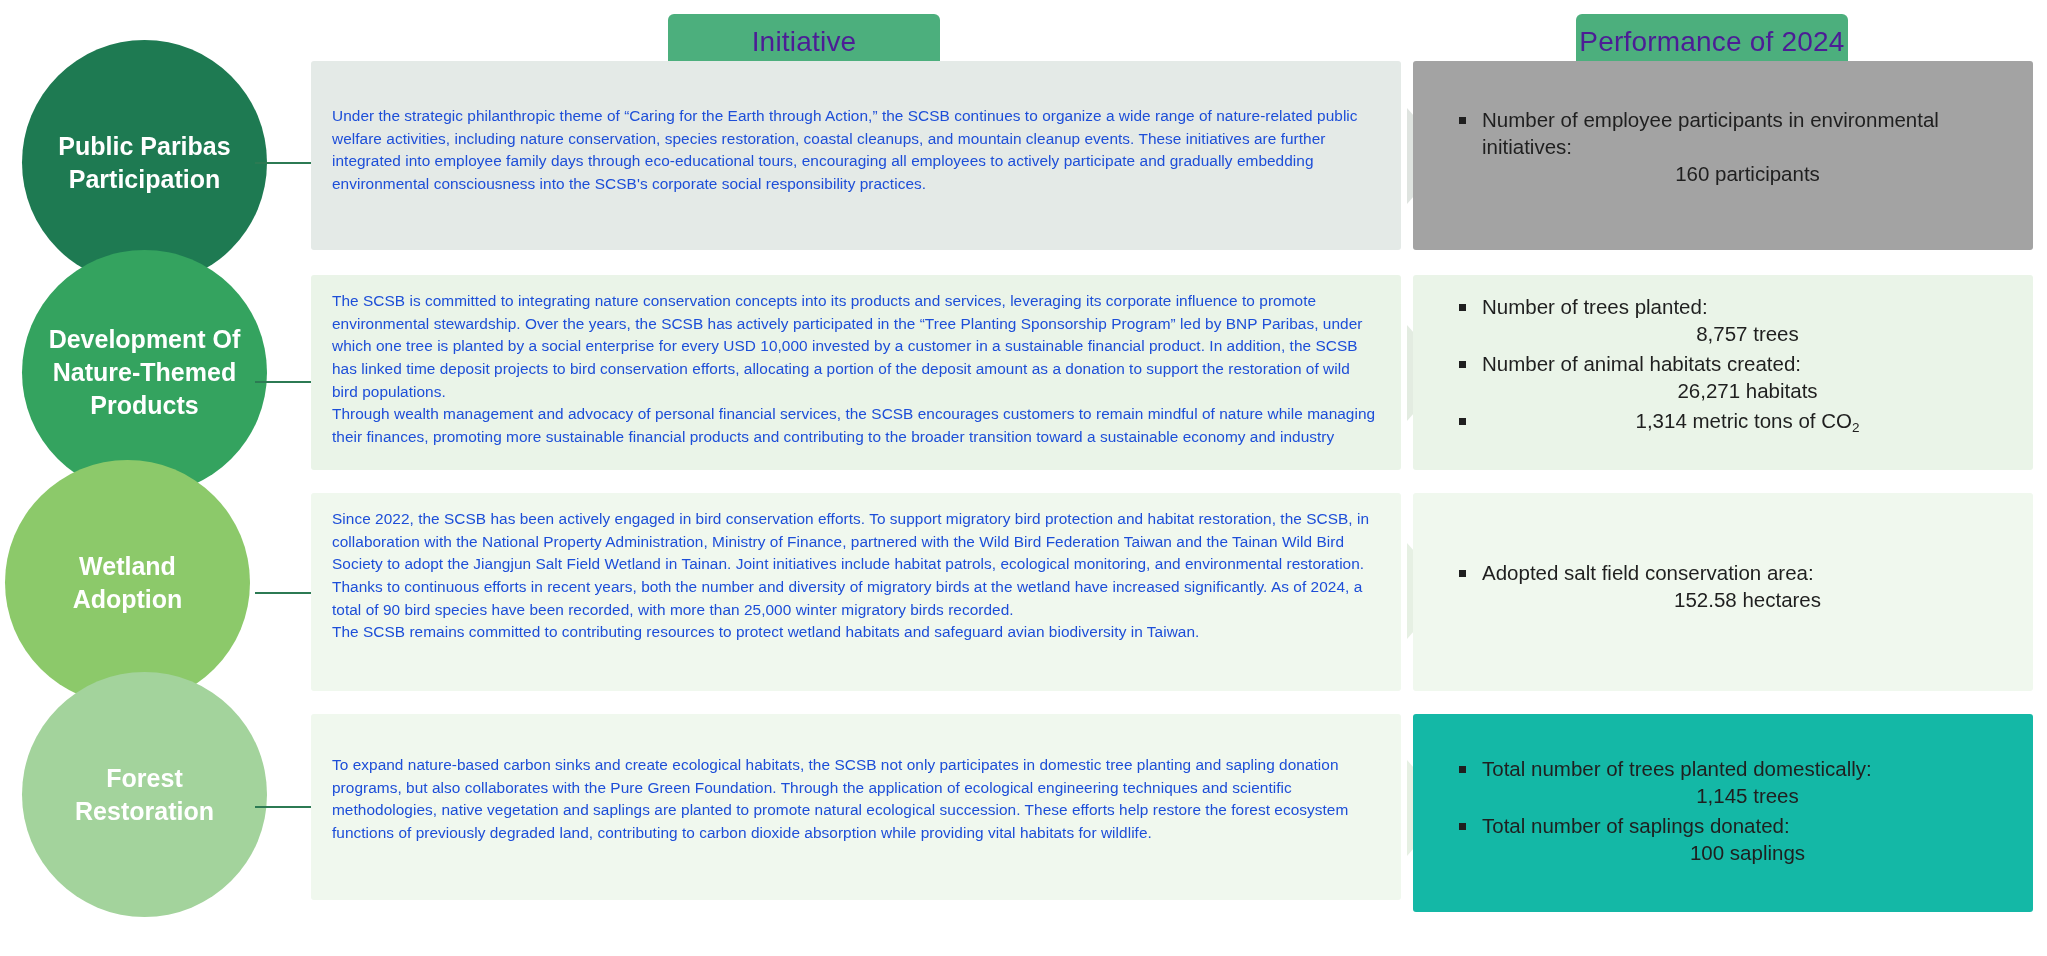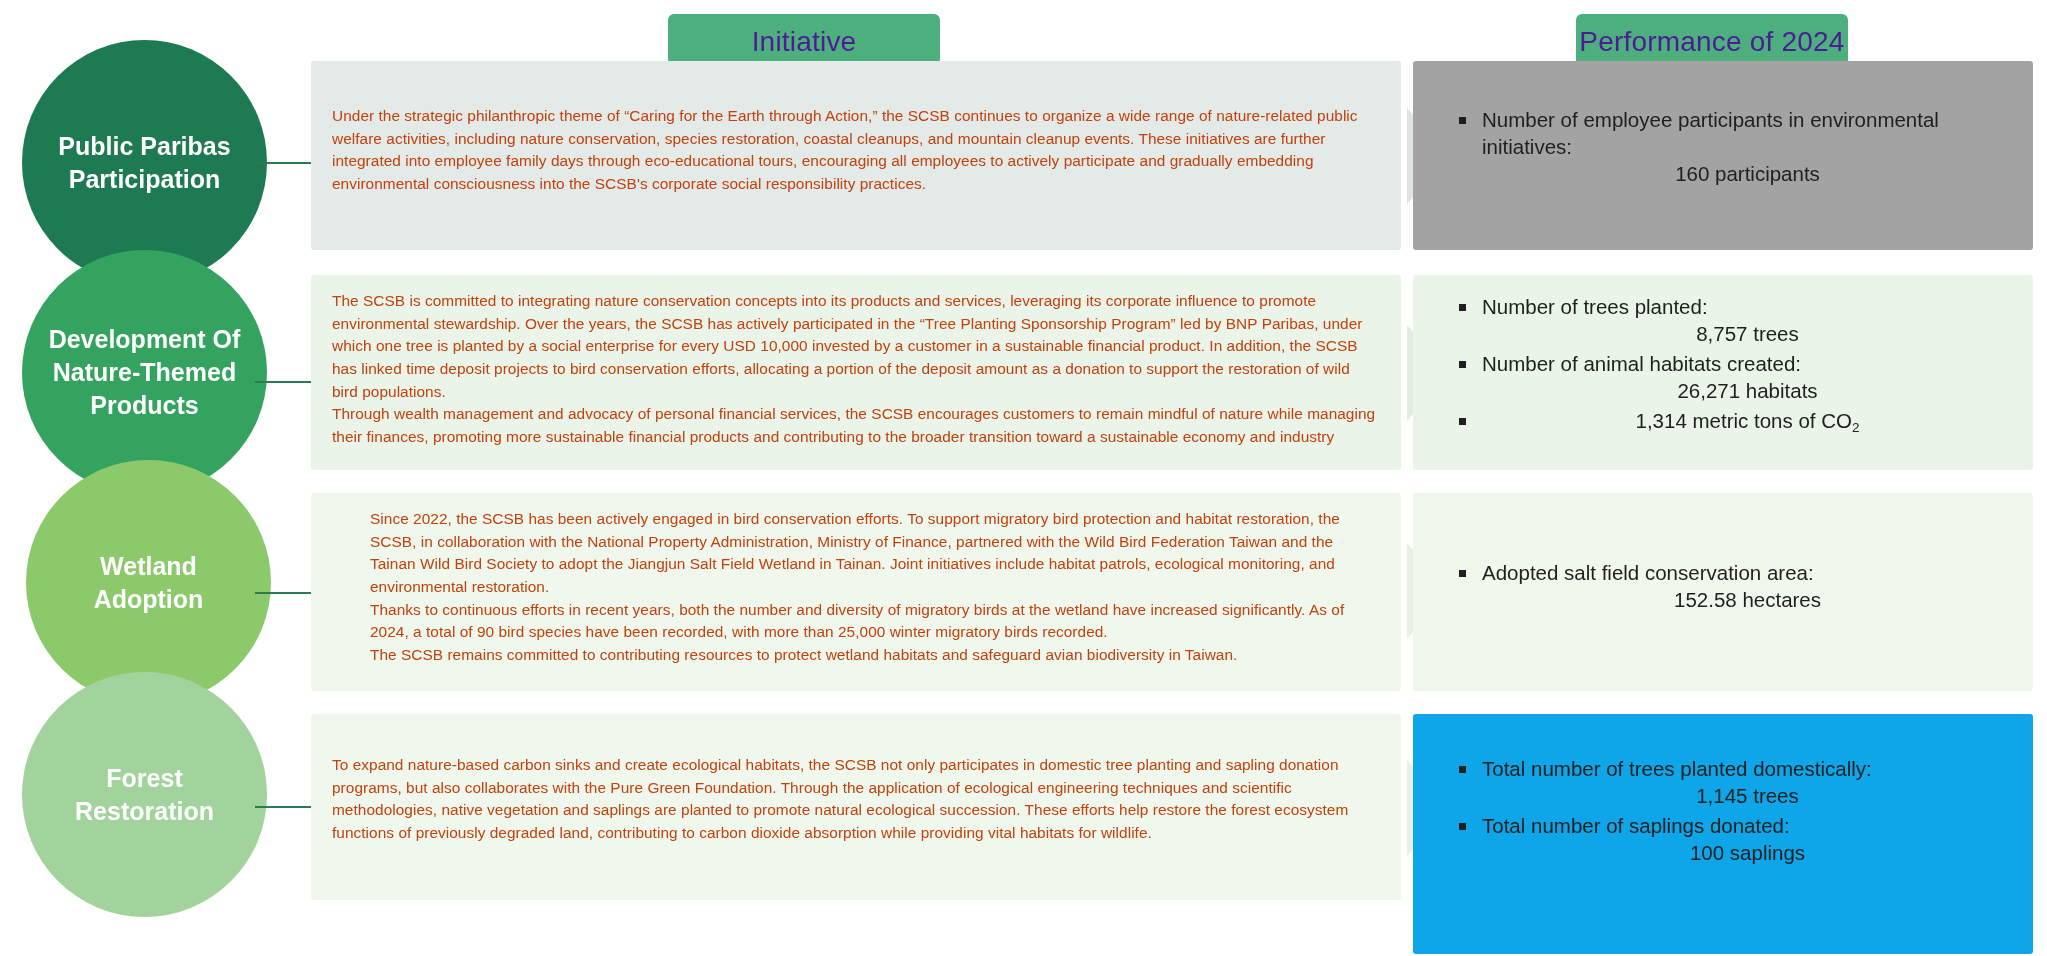--- a/index.html
+++ b/index.html
@@ -70,21 +70,21 @@
 
   
   .panel {
     position: absolute;
     box-sizing: border-box;
     border-radius: 3px;
   }
   .panel-text {
     font-size: 15.4px;
     line-height: 1.47;
-    color: #c2410c;
+    color: #1d4ed8;
     letter-spacing: 0.05px;
   }
   .panel-text p {
     margin: 0;
   }
 
   
   .chevron {
     position: absolute;
     width: 0;
@@ -192,29 +192,29 @@
     <li class="perf-item">
       <span class="perf-label">Number of animal habitats created:</span>
       <span class="perf-value">26,271 habitats</span>
     </li>
     <li class="perf-item">
       <span class="perf-value"><span>1,314 metric tons of CO</span><sub>2</sub></span>
     </li>
   </ul>
 </div>
 
-<div class="circle" style="left:26px; top:460px; width:245px; height:245px; background:#8cc96a;">
+<div class="circle" style="left:5px; top:460px; width:245px; height:245px; background:#8cc96a;">
   <span>
     <span class="circle-label">Wetland</span>
     <span class="circle-label">Adoption</span>
   </span>
 </div>
 <div class="connector" style="left:255px; top:592px; width:58px;"></div>
 
-<div class="panel" style="left:311px; top:493px; width:1090px; height:198px; background:#f0f8ee;padding-left:38px;">
+<div class="panel" style="left:311px; top:493px; width:1090px; height:198px; background:#f0f8ee;">
   <div class="panel-text" style="padding:15px 22px 0 21px;">
     <p>Since 2022, the SCSB has been actively engaged in bird conservation efforts. To support migratory bird protection and habitat restoration, the SCSB, in collaboration with the National Property Administration, Ministry of Finance, partnered with the Wild Bird Federation Taiwan and the Tainan Wild Bird Society to adopt the Jiangjun Salt Field Wetland in Tainan. Joint initiatives include habitat patrols, ecological monitoring, and environmental restoration.</p>
     <p>Thanks to continuous efforts in recent years, both the number and diversity of migratory birds at the wetland have increased significantly. As of 2024, a total of 90 bird species have been recorded, with more than 25,000 winter migratory birds recorded.</p>
     <p>The SCSB remains committed to contributing resources to protect wetland habitats and safeguard avian biodiversity in Taiwan.</p>
   </div>
 </div>
 
 <div class="chevron light" style="left:1407px; top:543px; border-color:transparent transparent transparent #e6f0e3;"></div>
 
 <div class="panel" style="left:1413px; top:493px; width:620px; height:198px; background:#f0f8ee;">
@@ -235,21 +235,21 @@
 <div class="connector" style="left:255px; top:806px; width:58px;"></div>
 
 <div class="panel" style="left:311px; top:714px; width:1090px; height:186px; background:#f0f8ee;">
   <div class="panel-text" style="padding:40px 26px 0 21px;">
     <p>To expand nature-based carbon sinks and create ecological habitats, the SCSB not only participates in domestic tree planting and sapling donation programs, but also collaborates with the Pure Green Foundation. Through the application of ecological engineering techniques and scientific methodologies, native vegetation and saplings are planted to promote natural ecological succession. These efforts help restore the forest ecosystem functions of previously degraded land, contributing to carbon dioxide absorption while providing vital habitats for wildlife.</p>
   </div>
 </div>
 
 <div class="chevron light" style="left:1407px; top:760px; border-color:transparent transparent transparent #e6f0e3;"></div>
 
-<div class="panel" style="left:1413px; top:714px; width:620px; height:240px; background:#0ea5e9;">
+<div class="panel" style="left:1413px; top:714px; width:620px; height:198px; background:#14b8a6;">
   <ul class="perf-list" style="padding:41px 20px 0 44px;">
     <li class="perf-item">
       <span class="perf-label">Total number of trees planted domestically:</span>
       <span class="perf-value">1,145 trees</span>
     </li>
     <li class="perf-item">
       <span class="perf-label">Total number of saplings donated:</span>
       <span class="perf-value">100 saplings</span>
     </li>
   </ul>

